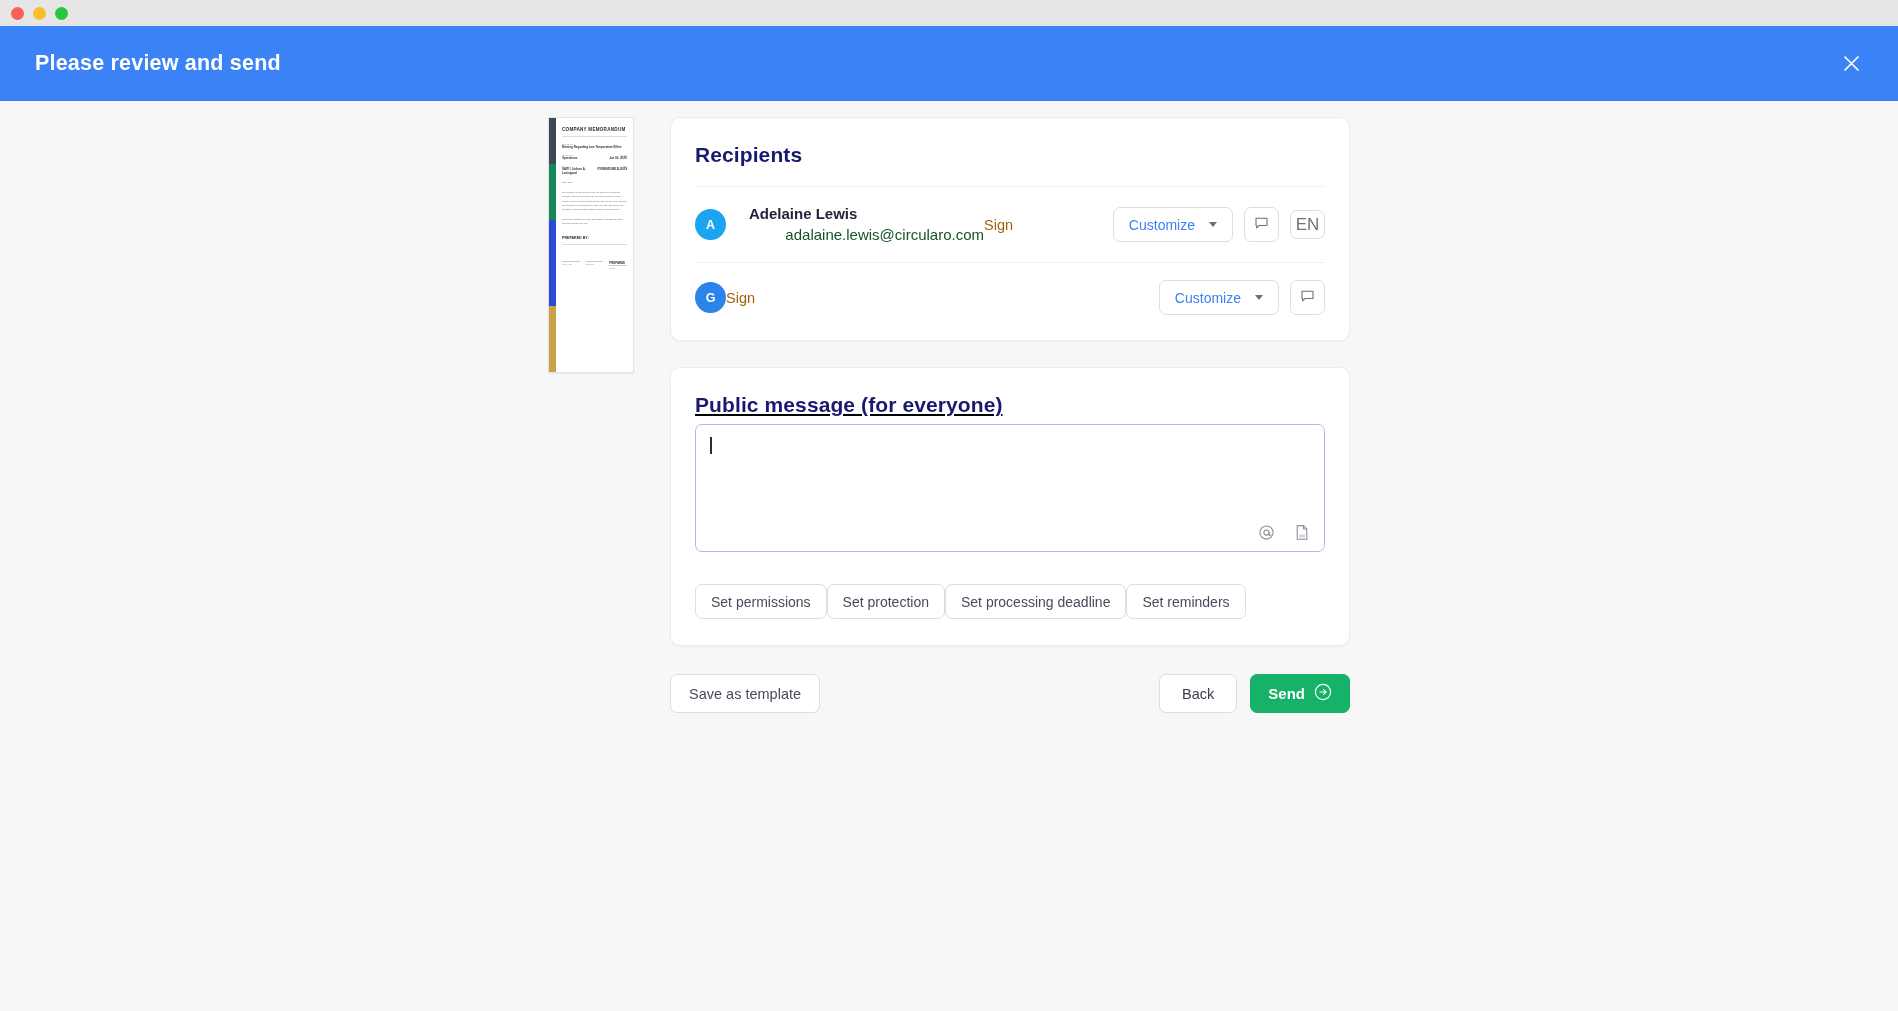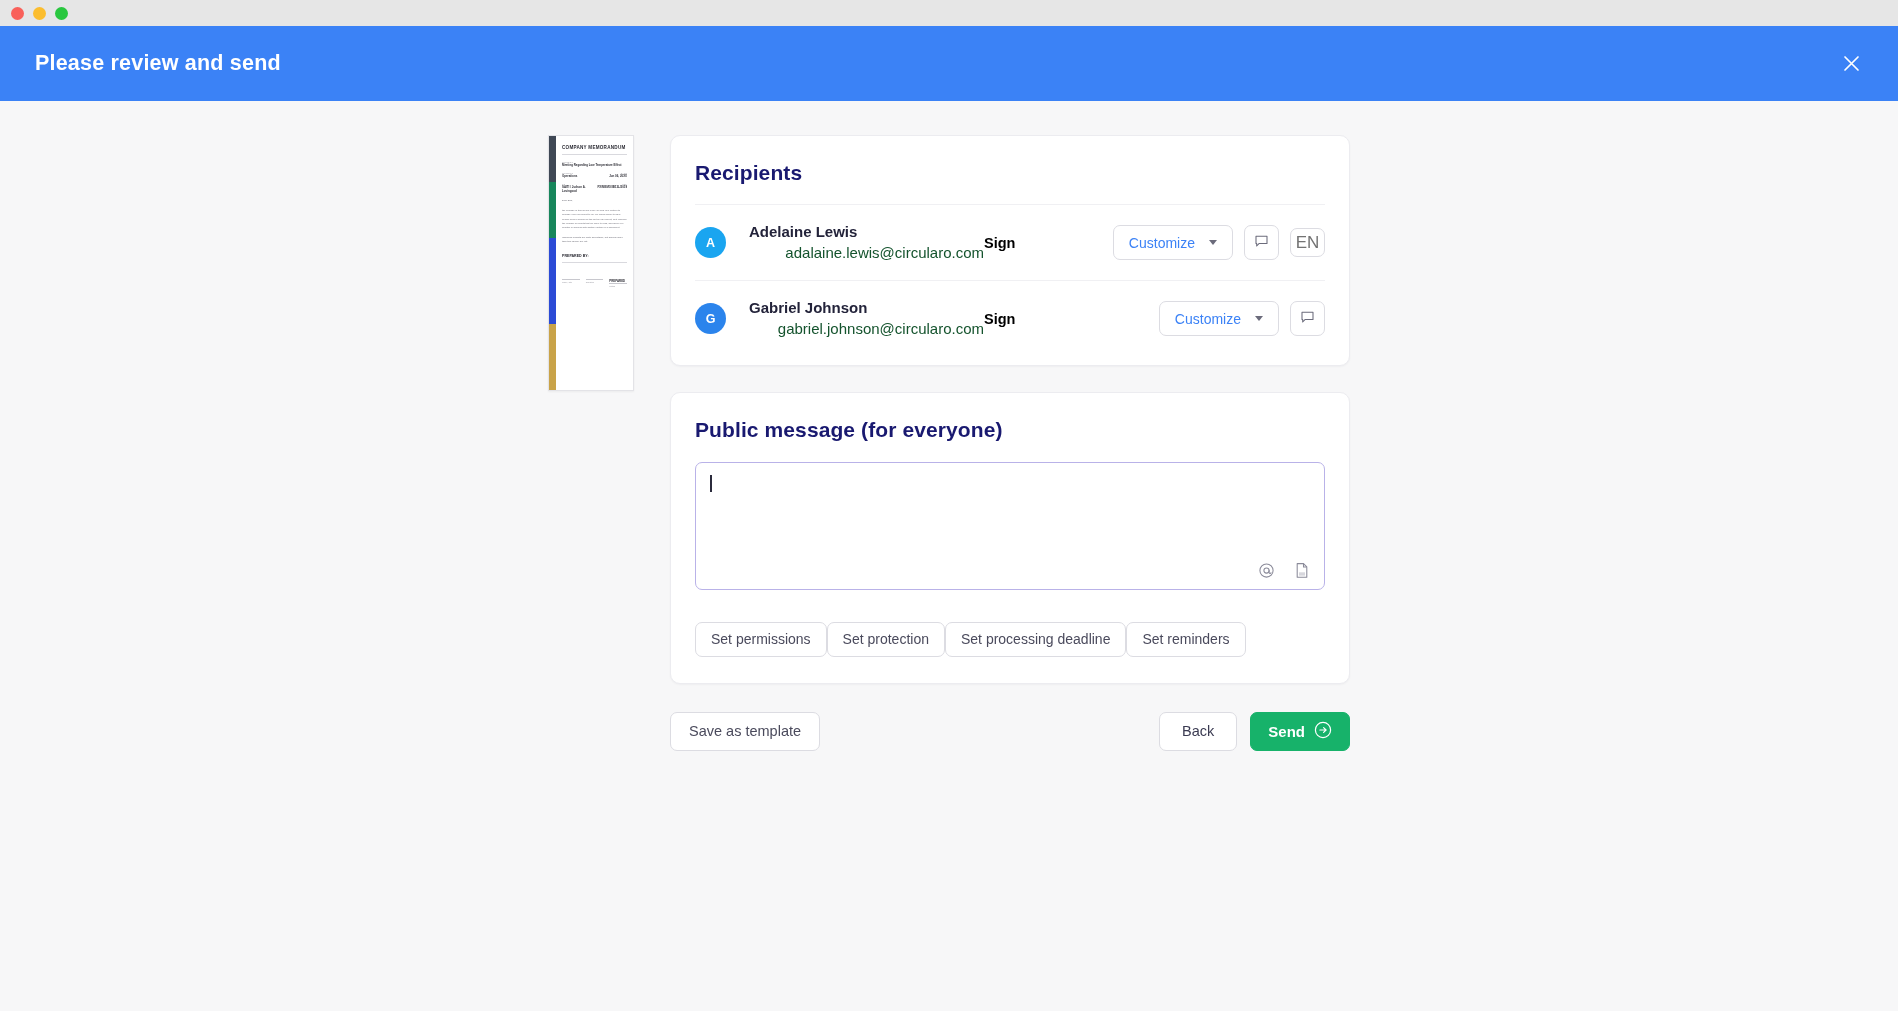--- a/index.html
+++ b/index.html
@@ -32,21 +32,21 @@
   }
   .close-btn {
     width:34px; height:34px; display:flex; align-items:center;
     justify-content:center; cursor:pointer; background:none; border:none;
   }
   .close-btn svg { display:block; }
 
   
   .page {
     height:910px; display:flex; justify-content:center;
-    padding-top:34px;
+    padding-top:16px;
   }
   .content {
     display:flex; gap:36px; align-items:flex-start;
   }
 
   
   .doc-thumb {
     width:86px; height:256px; background:#fff;
     border:1px solid #e3e3e7; position:relative; overflow:hidden;
     flex-shrink:0; box-shadow:0 1px 2px rgba(0,0,0,.05);
@@ -97,21 +97,21 @@
     padding:17px 0; gap:0;
   }
   .avatar {
     width:31px; height:31px; border-radius:50%; color:#fff;
     font-size:12.5px; font-weight:700; display:flex;
     align-items:center; justify-content:center; flex-shrink:0;
   }
   .recip-id { margin-left:23px; width:235px; }
   .recip-name { font-size:15px; font-weight:700; color:#23233a; line-height:1.3; }
   .recip-mail { font-size:15px; color:#14532d; line-height:1.45;text-align:right; }
-  .recip-role { font-size:14.5px; color:#000000; width:120px;font-weight:bold; }
+  .recip-role { font-size:14.5px; color:#a16207; width:120px; }
   .recip-actions { margin-left:auto; display:flex; align-items:center; gap:11px; }
 
   .btn {
     font-family:"Liberation Sans", sans-serif;
     background:#fff; border:1px solid #dcdce2; border-radius:7px;
     color:#3b82f6; cursor:pointer;
   }
   .btn-customize {
     height:35px; padding:0 15px; font-size:14px;
     display:flex; align-items:center; gap:14px; min-width:102px;
@@ -124,21 +124,21 @@
   .btn-icon {
     width:35px; height:35px; display:flex; align-items:center; justify-content:center;
   }
   .btn-lang {
     width:35px; height:29px; font-size:17px; color:#737373;
     display:flex; align-items:center; justify-content:center;
   }
 
   
   .msg-card { padding:25px 24px 26px; }
-  .msg-head { margin-bottom:20px; }
+  .msg-head { margin-bottom:7px;text-decoration:underline; }
   .msg-box {
     border:1.5px solid #b9b2e8; border-radius:7px; height:128px;
     position:relative; padding:12px 14px; background:#fff; cursor:text;
   }
   .caret-bar {
     width:1.5px; height:17px; background:#2b2b3c; display:block;
     animation:blink 1.05s step-end infinite;
   }
   @keyframes blink { 50% { opacity:0; } }
   .msg-tools {
@@ -276,24 +276,20 @@
                   <path d="M2 2.2h11v7.2H5.2L2.7 12V9.4H2z" fill="none" stroke="#6b6b7b" stroke-width="1.05" stroke-linejoin="round"></path>
                 </svg>
               </span>
             </button>
             <button class="btn btn-lang">EN</button>
           </div>
         </div>
 
         <div class="recip-row">
           <div class="avatar" style="background:#2b84ec">G</div>
-          <div class="recip-id">
-            <div class="recip-name">Gabriel Johnson</div>
-            <div class="recip-mail">gabriel.johnson@circularo.com</div>
-          </div>
           <div class="recip-role">Sign</div>
           <div class="recip-actions">
             <button class="btn btn-customize">
               <span>Customize</span>
               <span class="caret"></span>
             </button>
             <button class="btn btn-icon">
               <span>
                 <svg width="15" height="15" viewBox="0 0 15 15">
                   <path d="M2 2.2h11v7.2H5.2L2.7 12V9.4H2z" fill="none" stroke="#6b6b7b" stroke-width="1.05" stroke-linejoin="round"></path>

